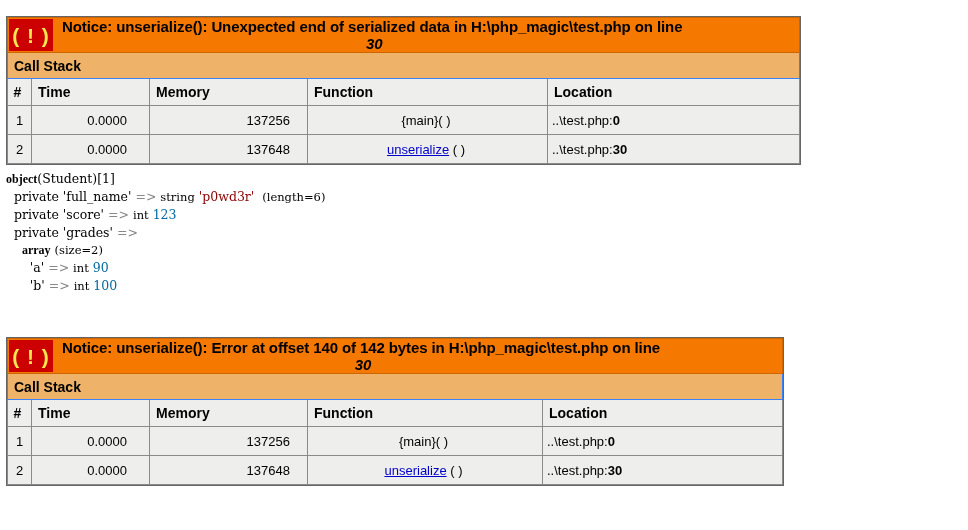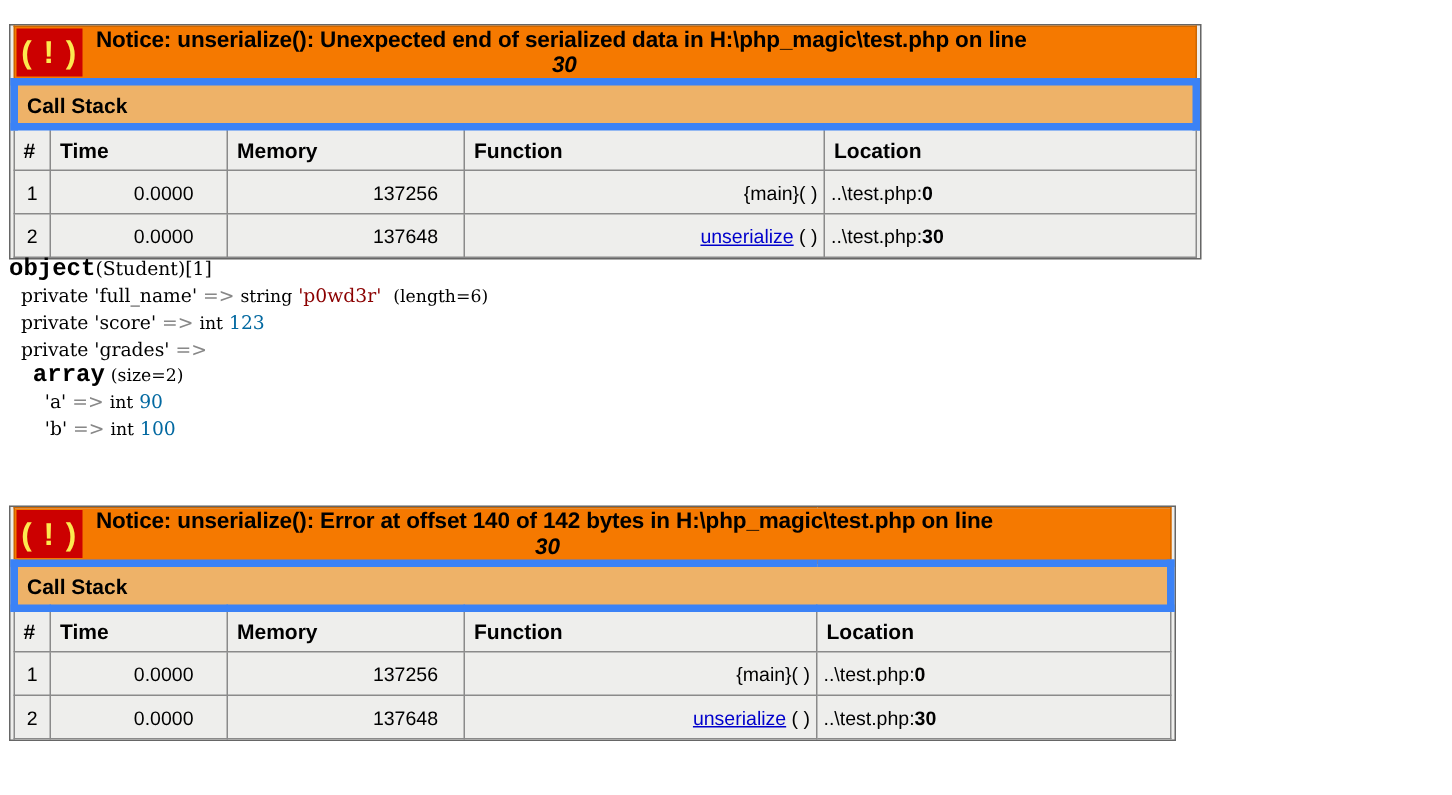--- a/index.html
+++ b/index.html
@@ -82,59 +82,59 @@
     padding-left: 4px;
   }
 
   
   tr.xe-title td {
     background: #eeb268;
     font-weight: bold;
     font-size: 14px;
     height: 21px;
     padding-left: 6px;
-    border: 5px solid #3b82f6;
+    border: 1px solid #3b82f6;
   }
 
   
   tr.xe-head th {
     background: #eeeeec;
     font-weight: bold;
     text-align: left;
     font-size: 14px;
     height: 22px;
     padding-left: 6px;
   }
   tr.xe-head th.num { text-align: center; padding-left: 0; }
 
   
   tr.xe-row td { height: 24px; }
   td.c-num  { text-align: center; }
   td.c-time { text-align: right; padding-right: 22px; }
   td.c-mem  { text-align: right; padding-right: 17px; }
-  td.c-func { text-align: right; padding-left: 1px; }
+  td.c-func { text-align: center; padding-left: 1px; }
   td.c-loc  { text-align: left; padding-left: 4px; }
   td.c-loc b { font-weight: bold; }
   a.fn-link {
     color: #0000cc;
     text-decoration: underline;
   }
 
   
   .vardump {
     position: absolute;
     left: 6px;
     top: 170px;
     font-family: "DejaVu Serif", "Liberation Serif", serif;
     font-size: 12.5px;
     line-height: 17px;
     color: #000000;
     white-space: pre;
   }
-  .vd-b   { font-weight: bold; font-family: Liberation Mono, monospace; font-size: 16px; }
+  .vd-b   { font-weight: bold; font-family: Liberation Serif, serif; font-size: 12px; }
   .vd-i   { }
   .vd-arrow { color: #888888; }
   .vd-str { color: #8b0000; }
   .vd-int { color: #0369a1; }
   .vd-small { font-size: 11.5px; }
 </style>
 </head>
 <body>
 
 <div class="xdebug-error" id="block-1" style="left:6px; top:16px; width:793px;">

